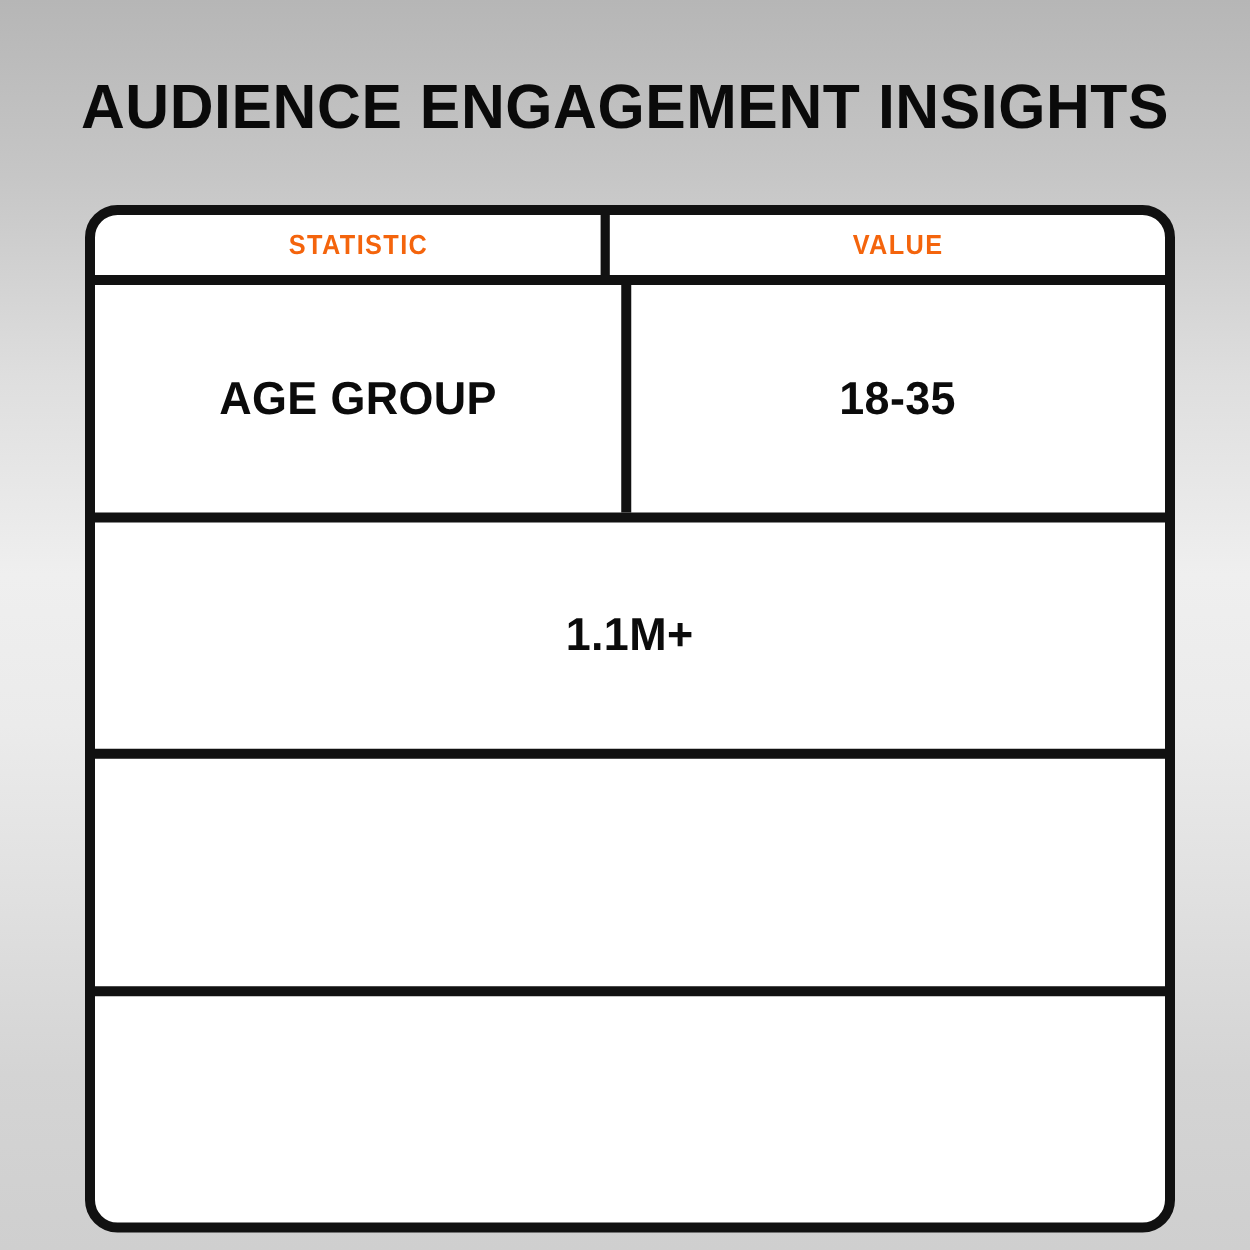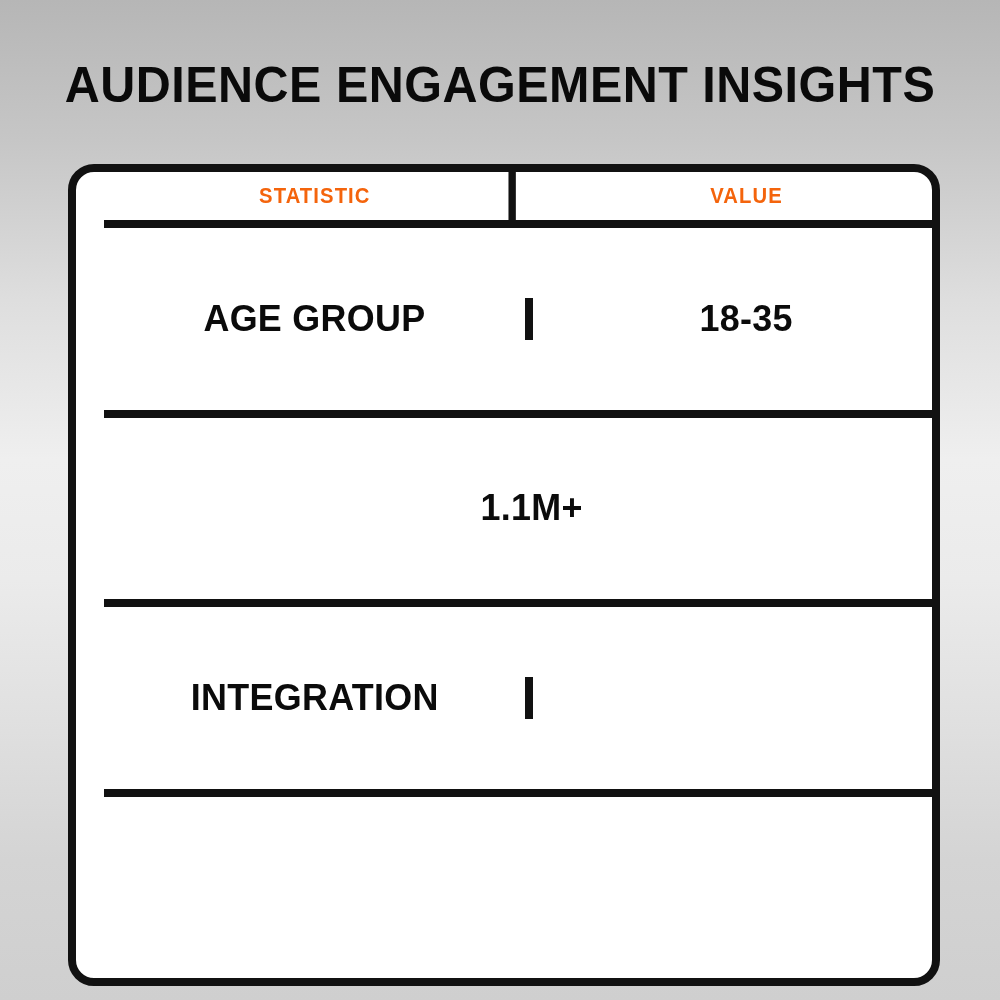--- a/index.html
+++ b/index.html
@@ -52,26 +52,25 @@
     overflow:hidden;
     display:flex;
     flex-direction:column;
   }
 
   .row {
     display:flex;
     width:100%;
     position:relative;
     border-bottom:8px solid #111111;
-    margin-left:28px;
   }
   .row:last-child { border-bottom:none; }
 
   .row.header { height:56px; }
-  .row.body   { flex:1 1 0;align-items:center; }
+  .row.body   { flex:1 1 0; }
 
   .cell {
     display:flex;
     align-items:center;
     justify-content:center;
     position:relative;
     padding:0 10px;
   }
   .cell.stat  { width:429px; border-right:8px solid #111111; }
   .cell.value { flex:1 1 auto; }
@@ -158,21 +157,18 @@
   </div>
 
 
   <div class="row body">
     <div class="cell value">
       <span>1.1M+</span>
     </div>
   </div>
 
   <div class="row body">
-    <div class="cell stat">
-      <span>INTEGRATION</span>
-    </div>
   </div>
 
   <div class="row body">
   </div>
 
 </div>
 
 </body></html>

